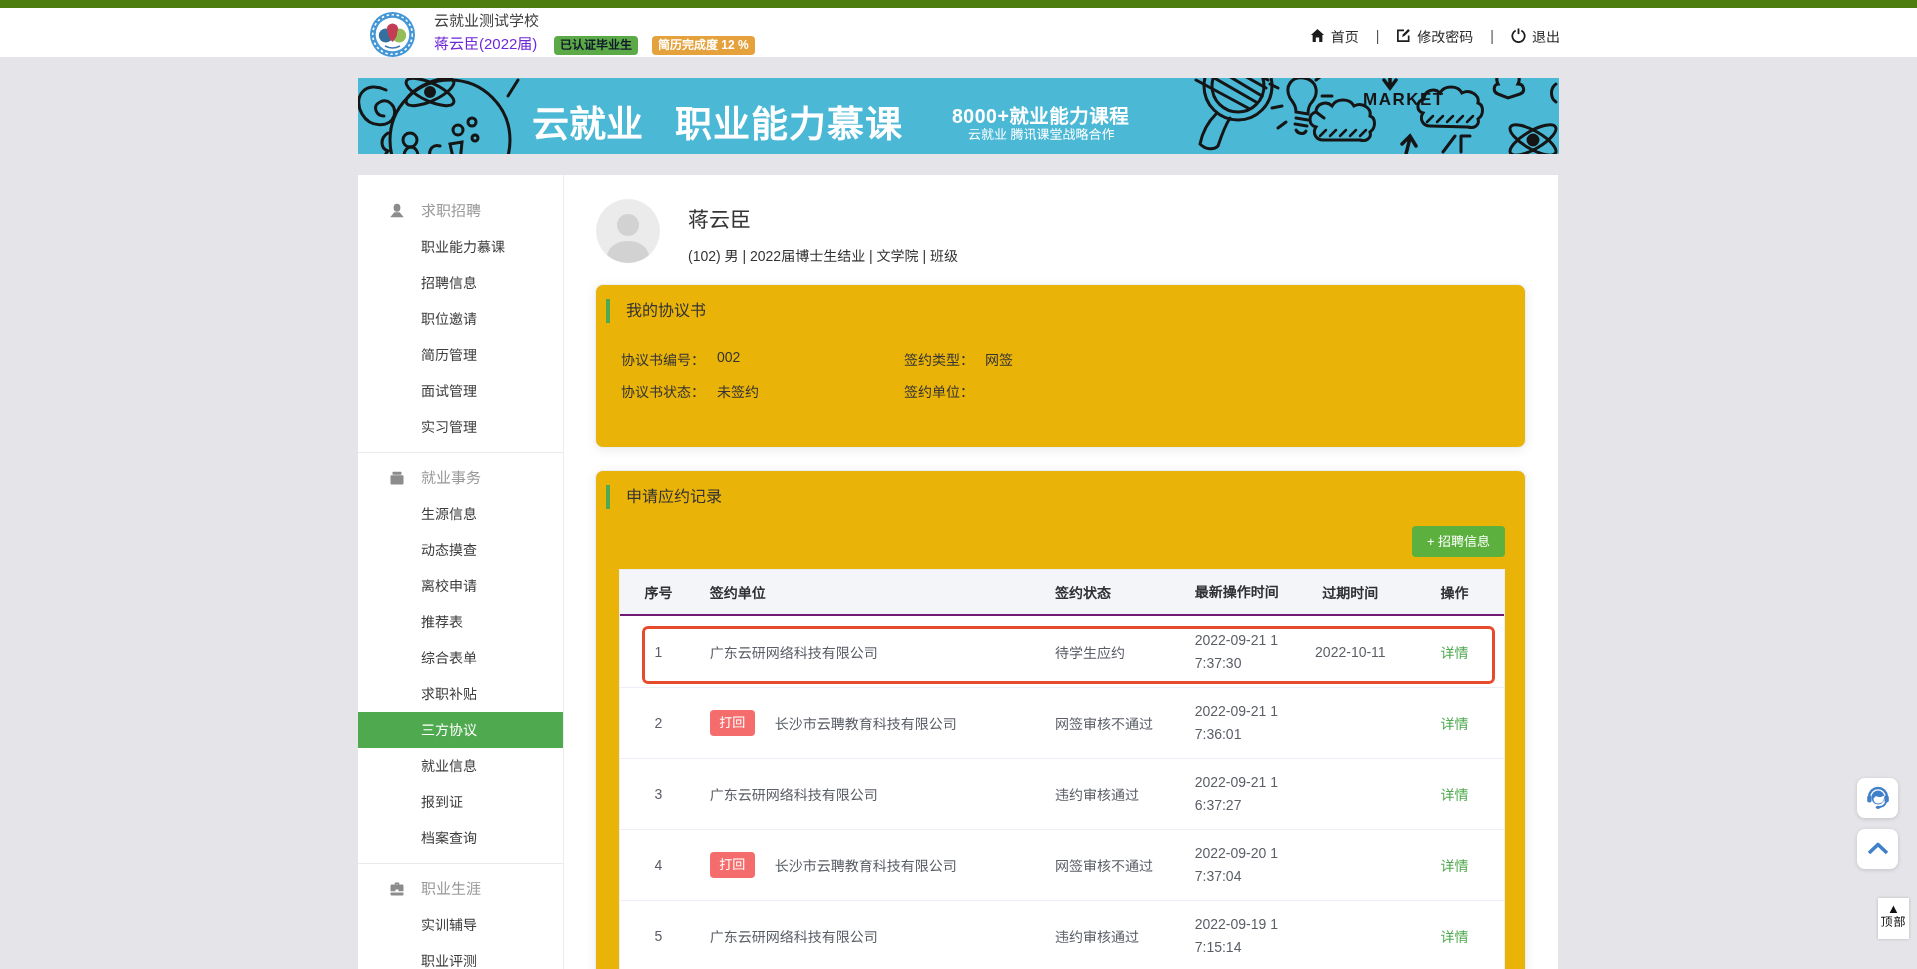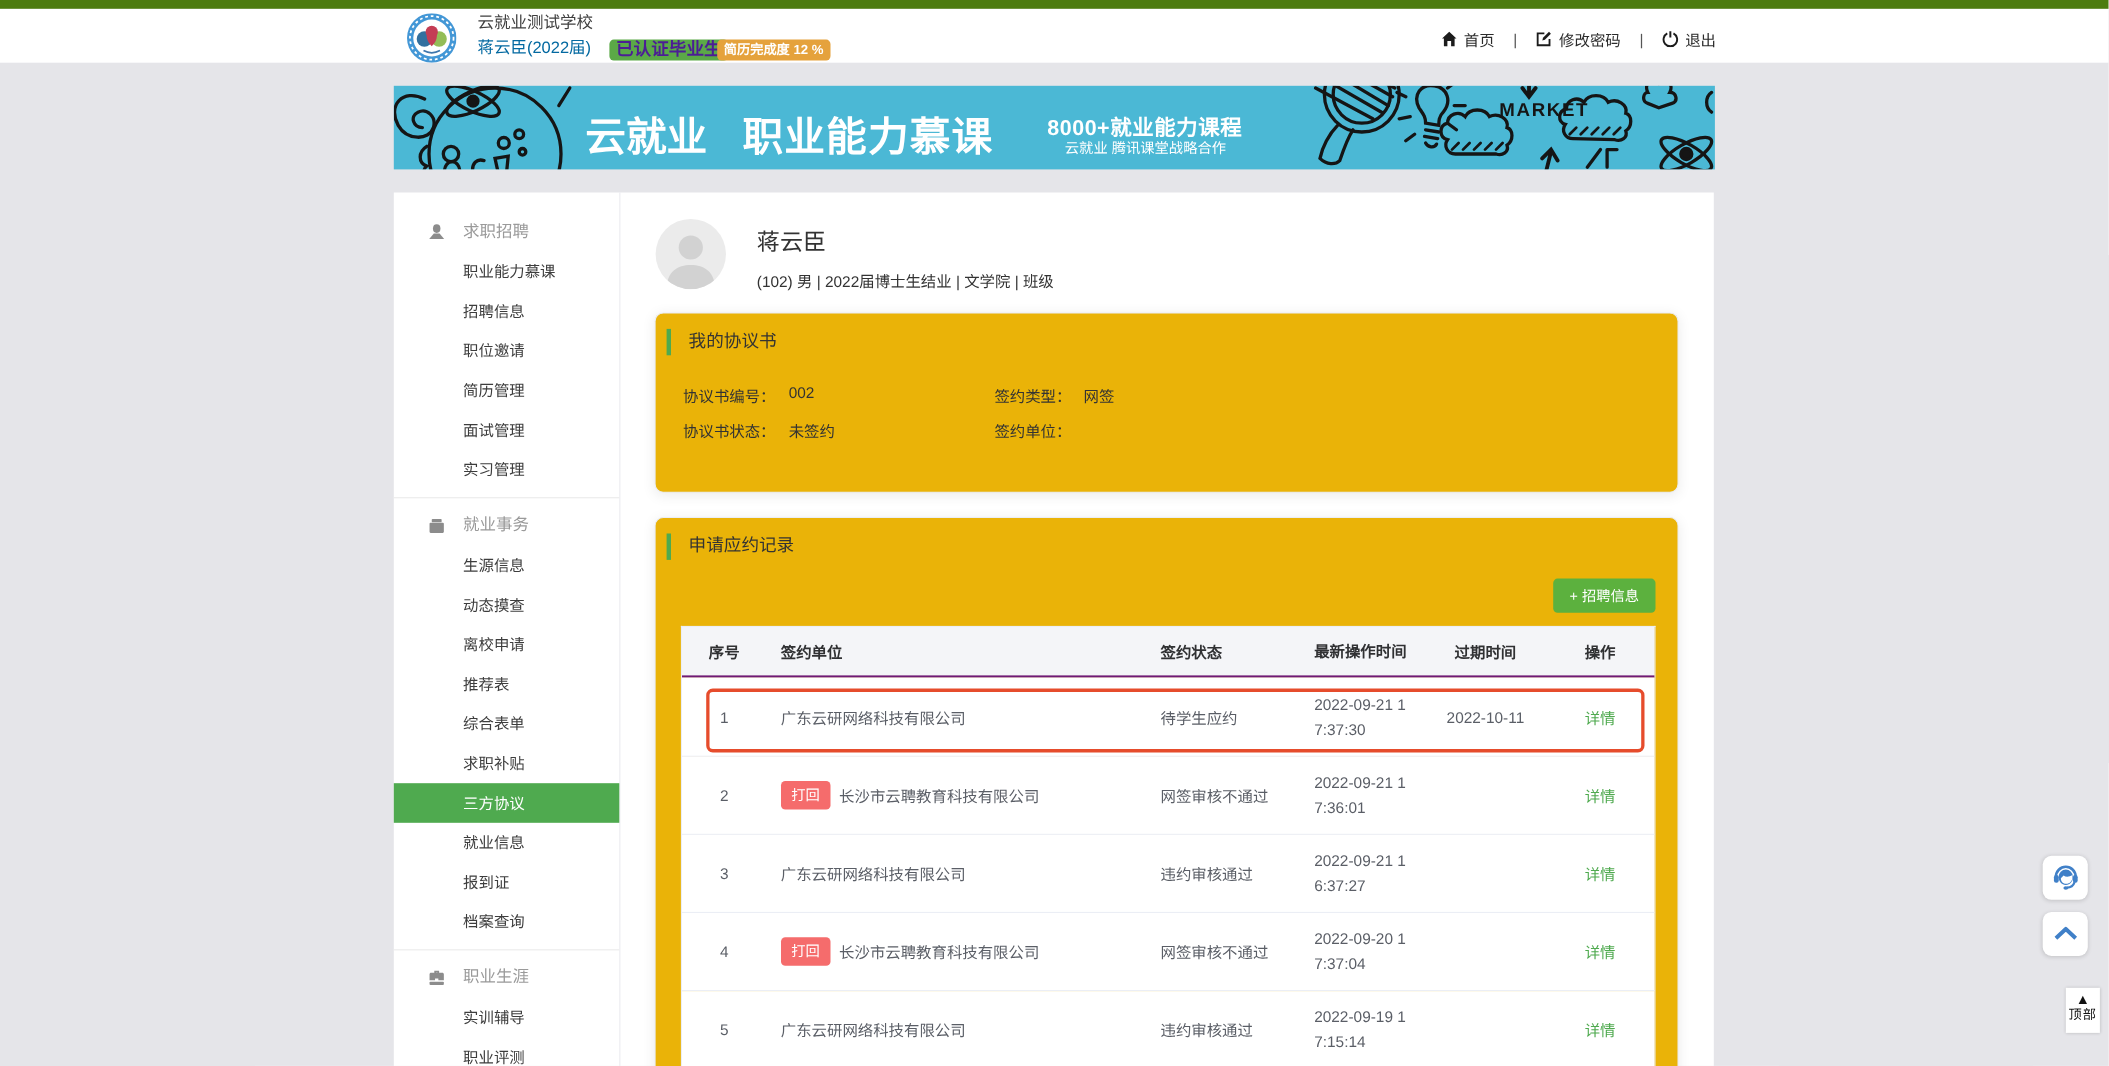--- a/index.html
+++ b/index.html
@@ -2,22 +2,22 @@
 <html lang="zh-CN"><head>
 <meta charset="utf-8">
 <title>三方协议</title>
 <style>
 * { margin:0; padding:0; box-sizing:border-box; }
 html,body { width:1917px; height:969px; overflow:hidden; }
 body { font-family:"Liberation Sans", sans-serif; background:#e5e5e9; position:relative; color:#333; }
 .topbar { position:absolute; left:0; top:0; width:1917px; height:57px; background:#fff; border-top:8px solid #4d7c0f; }
 .logo { position:absolute; left:370px; top:4px; width:45px; height:45px; }
 .school { position:absolute; left:434px; top:5px; font-size:15px; color:#404040; line-height:16px; }
-.uline { position:absolute; left:434px; top:26px; font-size:15px; color:#0369a1; height:19px; line-height:19px; }
-.badge-g { position:absolute; left:554px; top:28px; height:19px; line-height:19px; padding:0 6px; background:#5ba947; color:#4c1d95; font-size:16px; font-weight:bold; border-radius:4px; }
+.uline { position:absolute; left:434px; top:26px; font-size:15px; color:#6d28d9; height:19px; line-height:19px; }
+.badge-g { position:absolute; left:554px; top:28px; height:19px; line-height:19px; padding:0 6px; background:#5ba947; color:#0f172a; font-size:12px; font-weight:bold; border-radius:4px; }
 .badge-o { position:absolute; left:652px; top:28px; height:19px; line-height:19px; padding:0 6px; background:#e5a23c; color:#fff; font-size:12px; font-weight:bold; border-radius:4px; }
 .nav { position:absolute; right:357px; top:1px; height:53px; display:flex; align-items:center; font-size:14px; color:#2b2b2b; }
 .nav .it { display:flex; align-items:center; gap:6px; }
 .nav .sep { margin:0 17px; color:#555; font-size:14px; }
 .banner { position:absolute; left:358px; top:78px; width:1201px; height:76px; background:#4bb8d5; overflow:hidden; }
 .bt1 { position:absolute; left:174px; top:16px; font-size:37px; font-weight:bold; color:#fff; letter-spacing:0; }
 .bt2 { position:absolute; left:317px; top:16px; font-size:37px; font-weight:bold; color:#fff; letter-spacing:1px; }
 .bt3 { position:absolute; left:594px; top:22px; font-size:19.5px; font-weight:bold; color:#fff; letter-spacing:0.5px; }
 .bt4 { position:absolute; left:610px; top:46px; font-size:13px; color:#fff; }
 .content { position:absolute; left:358px; top:175px; width:1200px; height:794px; background:#fff; }
@@ -41,21 +41,21 @@
 .tbl { position:absolute; left:23px; top:98px; width:886px; border-top:1px solid #ebeef5; border-left:1px solid #ebeef5; border-right:1px solid #ebeef5; font-size:14px; }
 .thr { display:flex; height:46px; background:#f4f5f8; border-bottom:2px solid #701a75; font-weight:bold; color:#303133; align-items:center; }
 .trow { display:flex; border-bottom:1px solid #ebeef5; background:#fff; align-items:center; position:relative; color:#5a5e66; }
 .c1 { width:77px; text-align:center; }
 .c2 { width:349px; padding-left:13px; display:flex; align-items:center; }
 .c3 { width:139px; padding-left:10px; }
 .c4 { width:112px; padding-left:11px; padding-right:16px; line-height:23px; word-break:break-all; }
 .c5 { width:110px; text-align:center; }
 .c6 { width:99px; text-align:center; }
 .link { color:#4faa4f; }
-.tag { display:inline-block; width:45px; height:26px; line-height:26px; text-align:center; background:#f56c6c; color:#fff; font-size:13px; border-radius:4px; margin-right:8px; }
+.tag { display:inline-block; width:45px; height:26px; line-height:26px; text-align:center; background:#f56c6c; color:#fff; font-size:13px; border-radius:4px; margin-right:20px; }
 .redbox { position:absolute; left:22px; top:10px; width:853px; height:58px; border:3px solid #e64c2c; border-radius:6px; pointer-events:none; }
 .fbtn { position:absolute; width:41px; height:40px; background:#fff; border-radius:8px; box-shadow:0 1px 4px rgba(0,0,0,.15); display:flex; align-items:center; justify-content:center; }
 .topbtn { position:absolute; left:1878px; top:898px; width:31px; height:41px; background:#fff; text-align:center; font-size:12px; color:#111; box-shadow:0 0 3px rgba(0,0,0,.2); }
 </style>
 </head>
 <body>
 <div class="topbar">
   <svg class="logo" viewBox="0 0 45 45">
     <circle cx="22.5" cy="22.5" r="22.5" fill="#4397d6"></circle>
     <circle cx="22.5" cy="22.5" r="16.8" fill="#fff"></circle>

